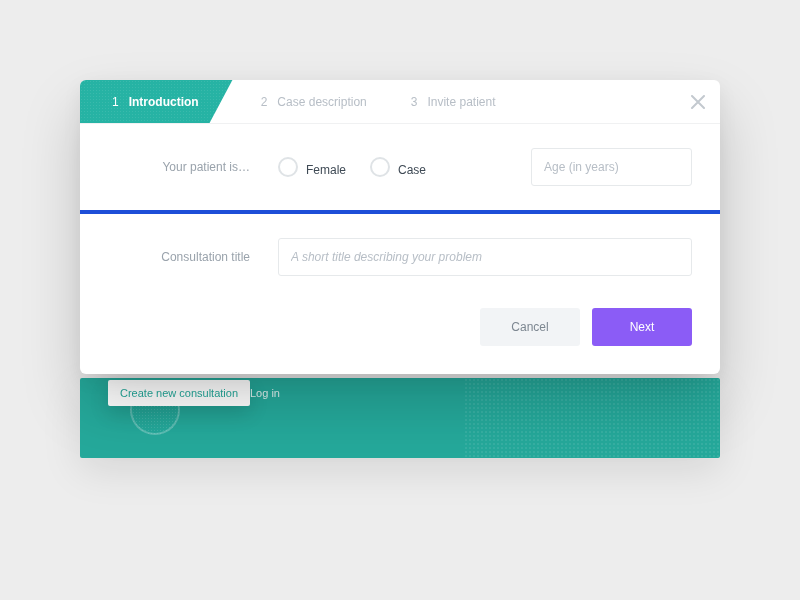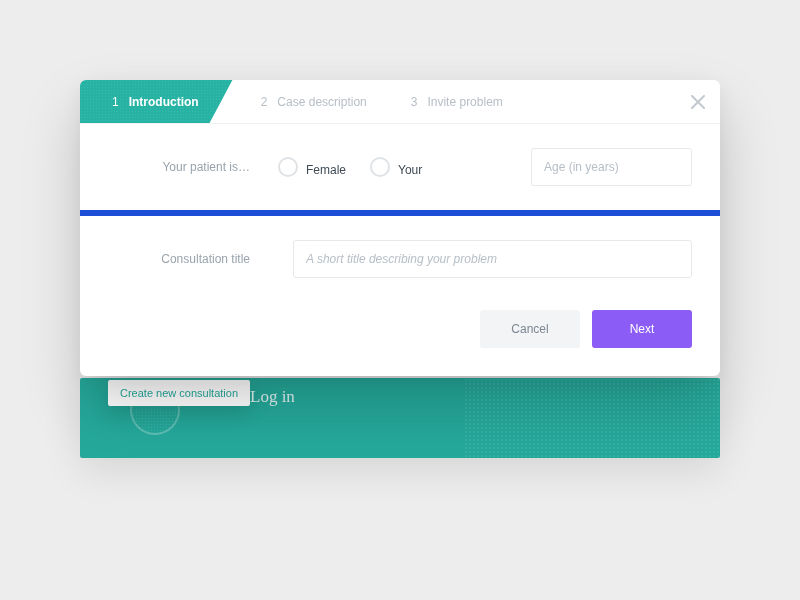--- a/index.html
+++ b/index.html
@@ -38,22 +38,21 @@
     font-size: 11px;
     font-weight: 500;
     padding: 7px 12px;
     border-radius: 2px;
     box-shadow: 0 8px 20px rgba(0,0,0,0.12);
   }
   .bg-login {
     position:absolute;
     left: 250px; top: 387px;
     color: rgba(255,255,255,0.85);
-    font-size: 17px;
-    font-family: Liberation Serif, serif;
+    font-size: 11px;
   }
 
   
   .modal {
     position: absolute;
     left: 80px; right: 80px; top: 80px;
     background: #ffffff;
     border-radius: 6px;
     box-shadow: 0 30px 60px rgba(0,0,0,0.18), 0 6px 20px rgba(0,0,0,0.06);
     overflow: hidden;
@@ -99,21 +98,21 @@
   .close {
     width:44px; display:flex; align-items:center; justify-content:center;
     color:#c3c9cf; font-size:18px; cursor:pointer;
   }
 
   
   .row {
     display:flex; align-items:center;
     padding: 24px 28px;
   }
-  .row + .row { border-top: 6px solid #1d4ed8; gap: 15px; }
+  .row + .row { border-top: 4px solid #1d4ed8; }
   .row-label {
     width: 170px;
     text-align: right;
     color:#9aa3ac;
     font-size:12px;
     padding-right: 28px;
   }
   .row-body { flex:1; display:flex; align-items:center; gap:24px; }
 
   .radio {
@@ -166,40 +165,40 @@
     <div class="step active">
       <span class="num">1</span>
       <span>Introduction</span>
     </div>
     <div class="step">
       <span class="num">2</span>
       <span>Case description</span>
     </div>
     <div class="step">
       <span class="num">3</span>
-      <span>Invite problem</span>
+      <span>Invite patient</span>
     </div>
     <div class="spacer"></div>
     <div class="close">
       <svg width="14" height="14" viewBox="0 0 14 14">
           <path d="M1 1 L13 13 M13 1 L1 13" stroke="currentColor" stroke-width="2" stroke-linecap="round" fill="none"></path>
         </svg>
     </div>
   </div>
 
   <div class="row">
     <div class="row-label">Your patient is…</div>
     <div class="row-body">
       <label class="radio">
         <span class="dot"></span>
         <span>Female</span>
       </label>
       <label class="radio">
         <span class="dot"></span>
-        <span>Your</span>
+        <span>Case</span>
       </label>
       <input class="text age" placeholder="Age (in years)" style="">
     </div>
   </div>
 
   <div class="row">
     <div class="row-label">Consultation title</div>
     <div class="row-body">
       <input class="text title-input" placeholder="A short title describing your problem" style="">
     </div>

